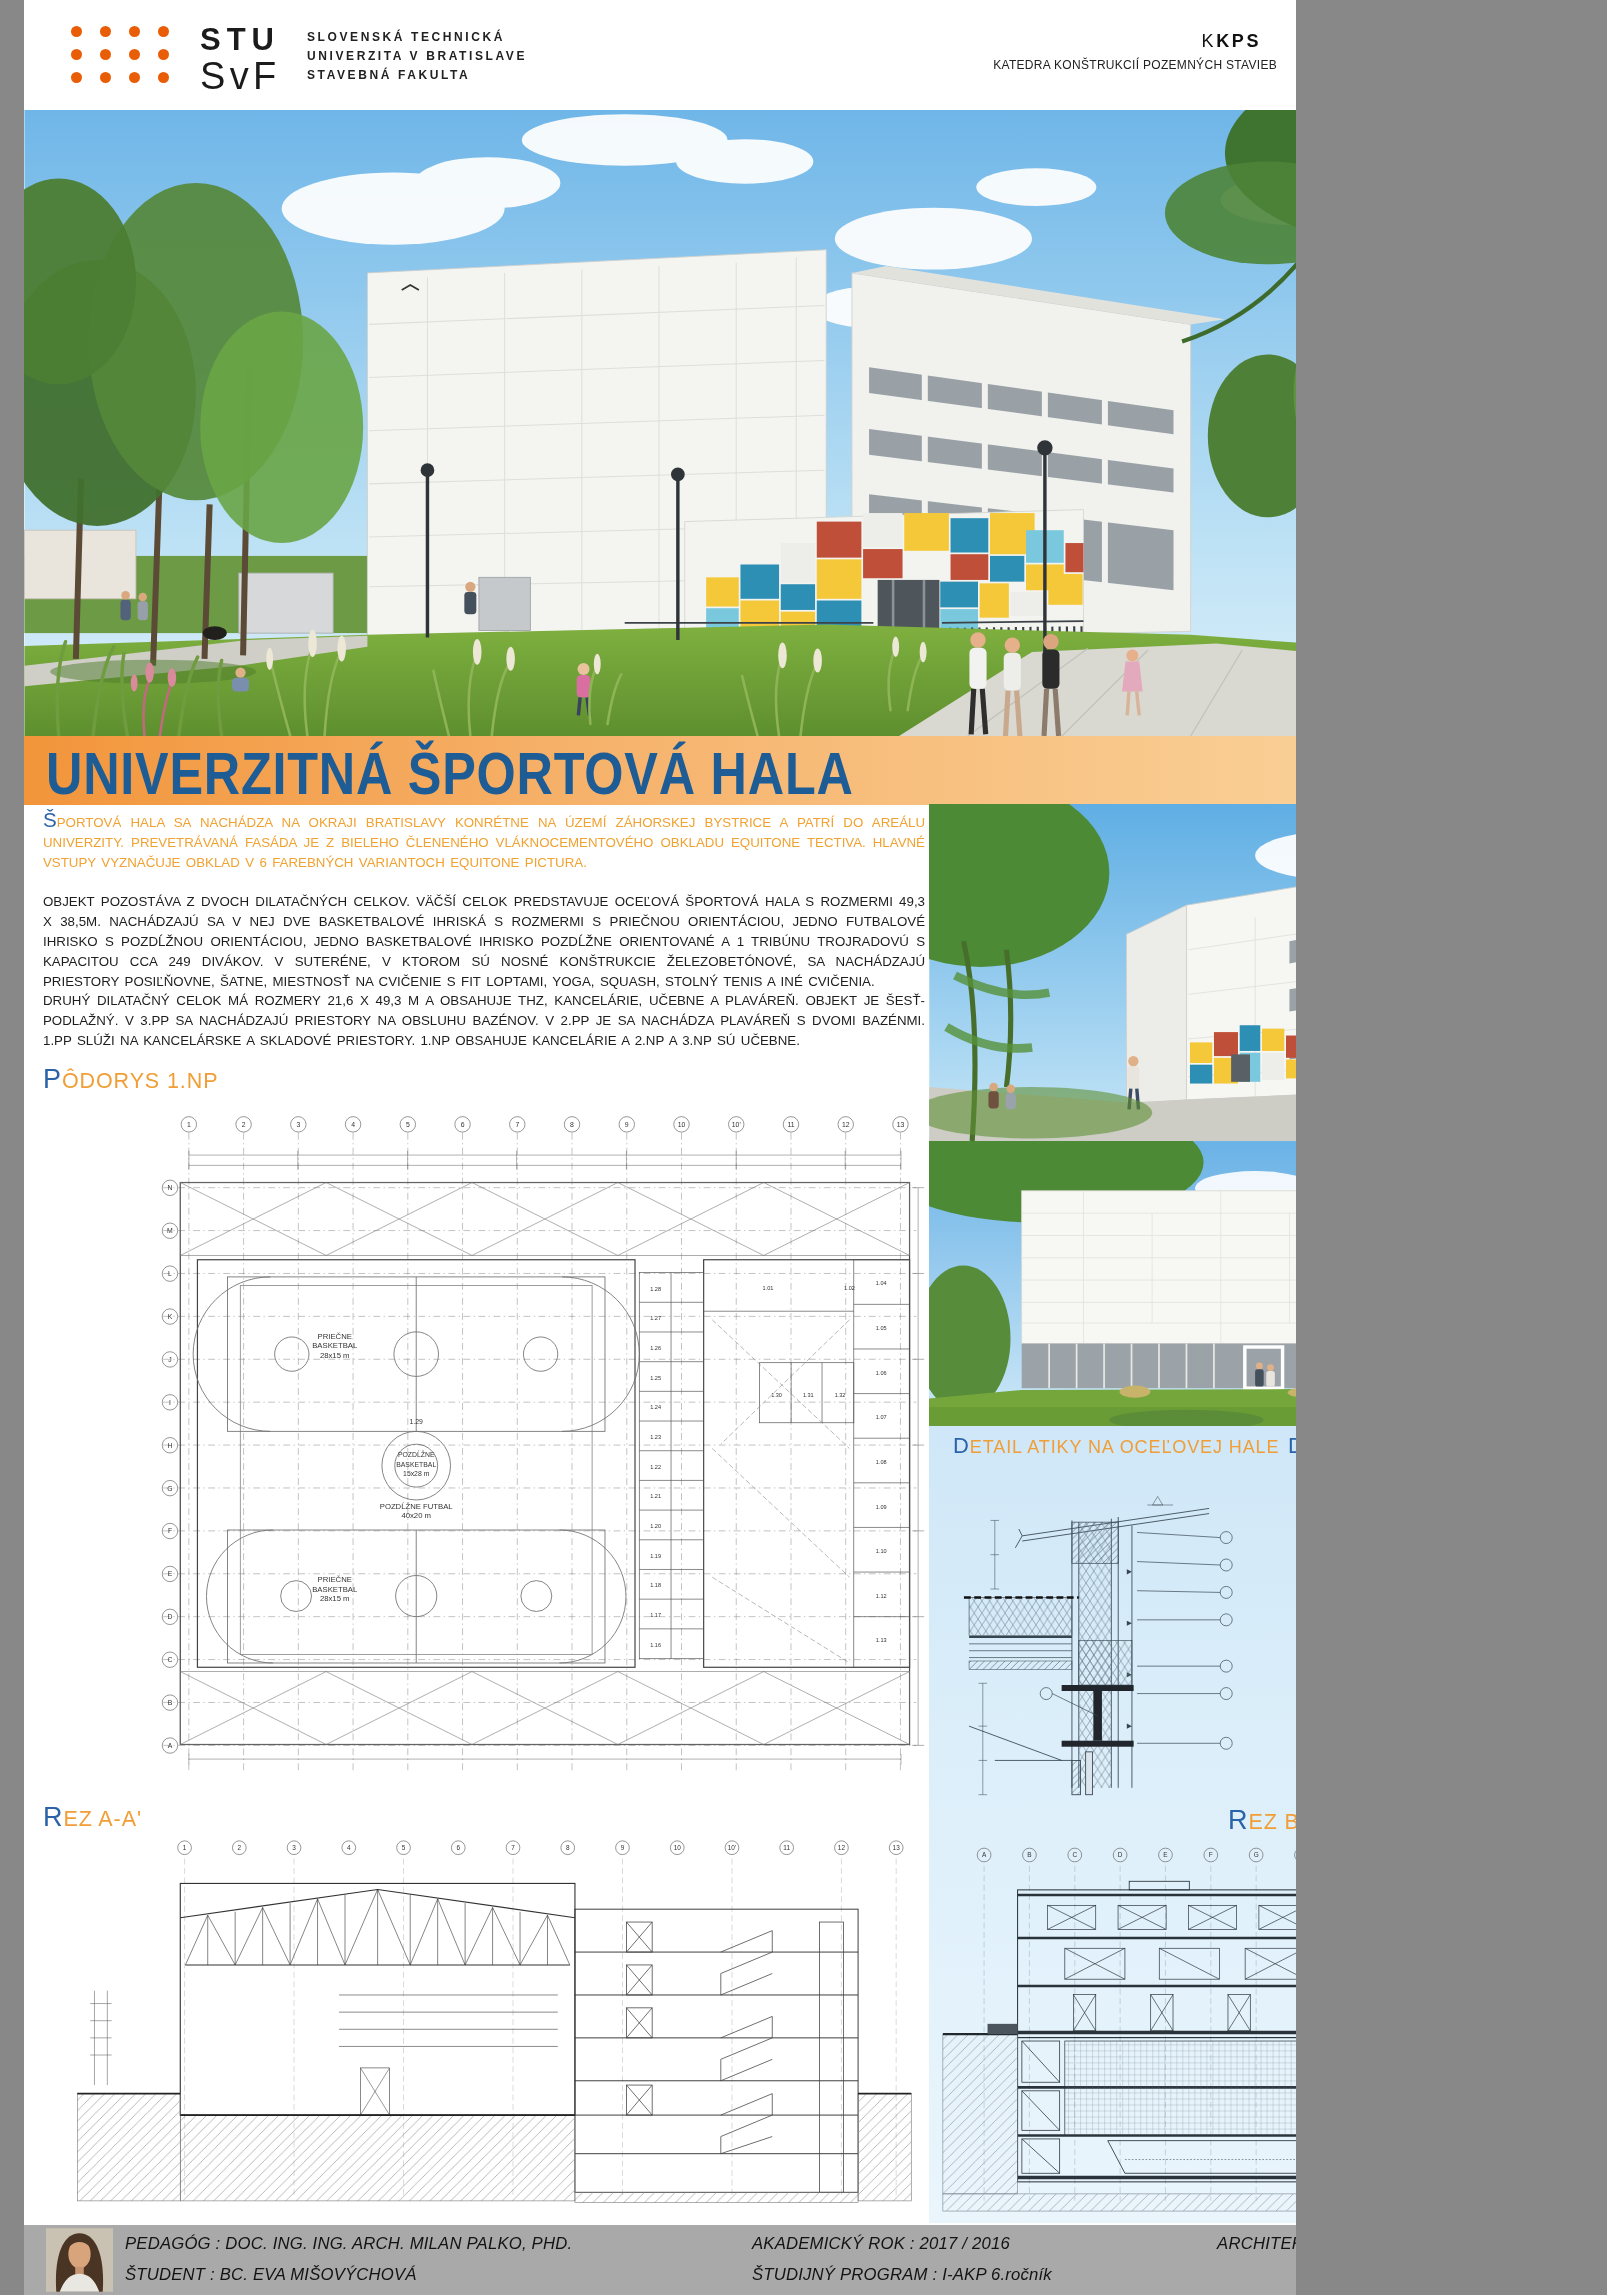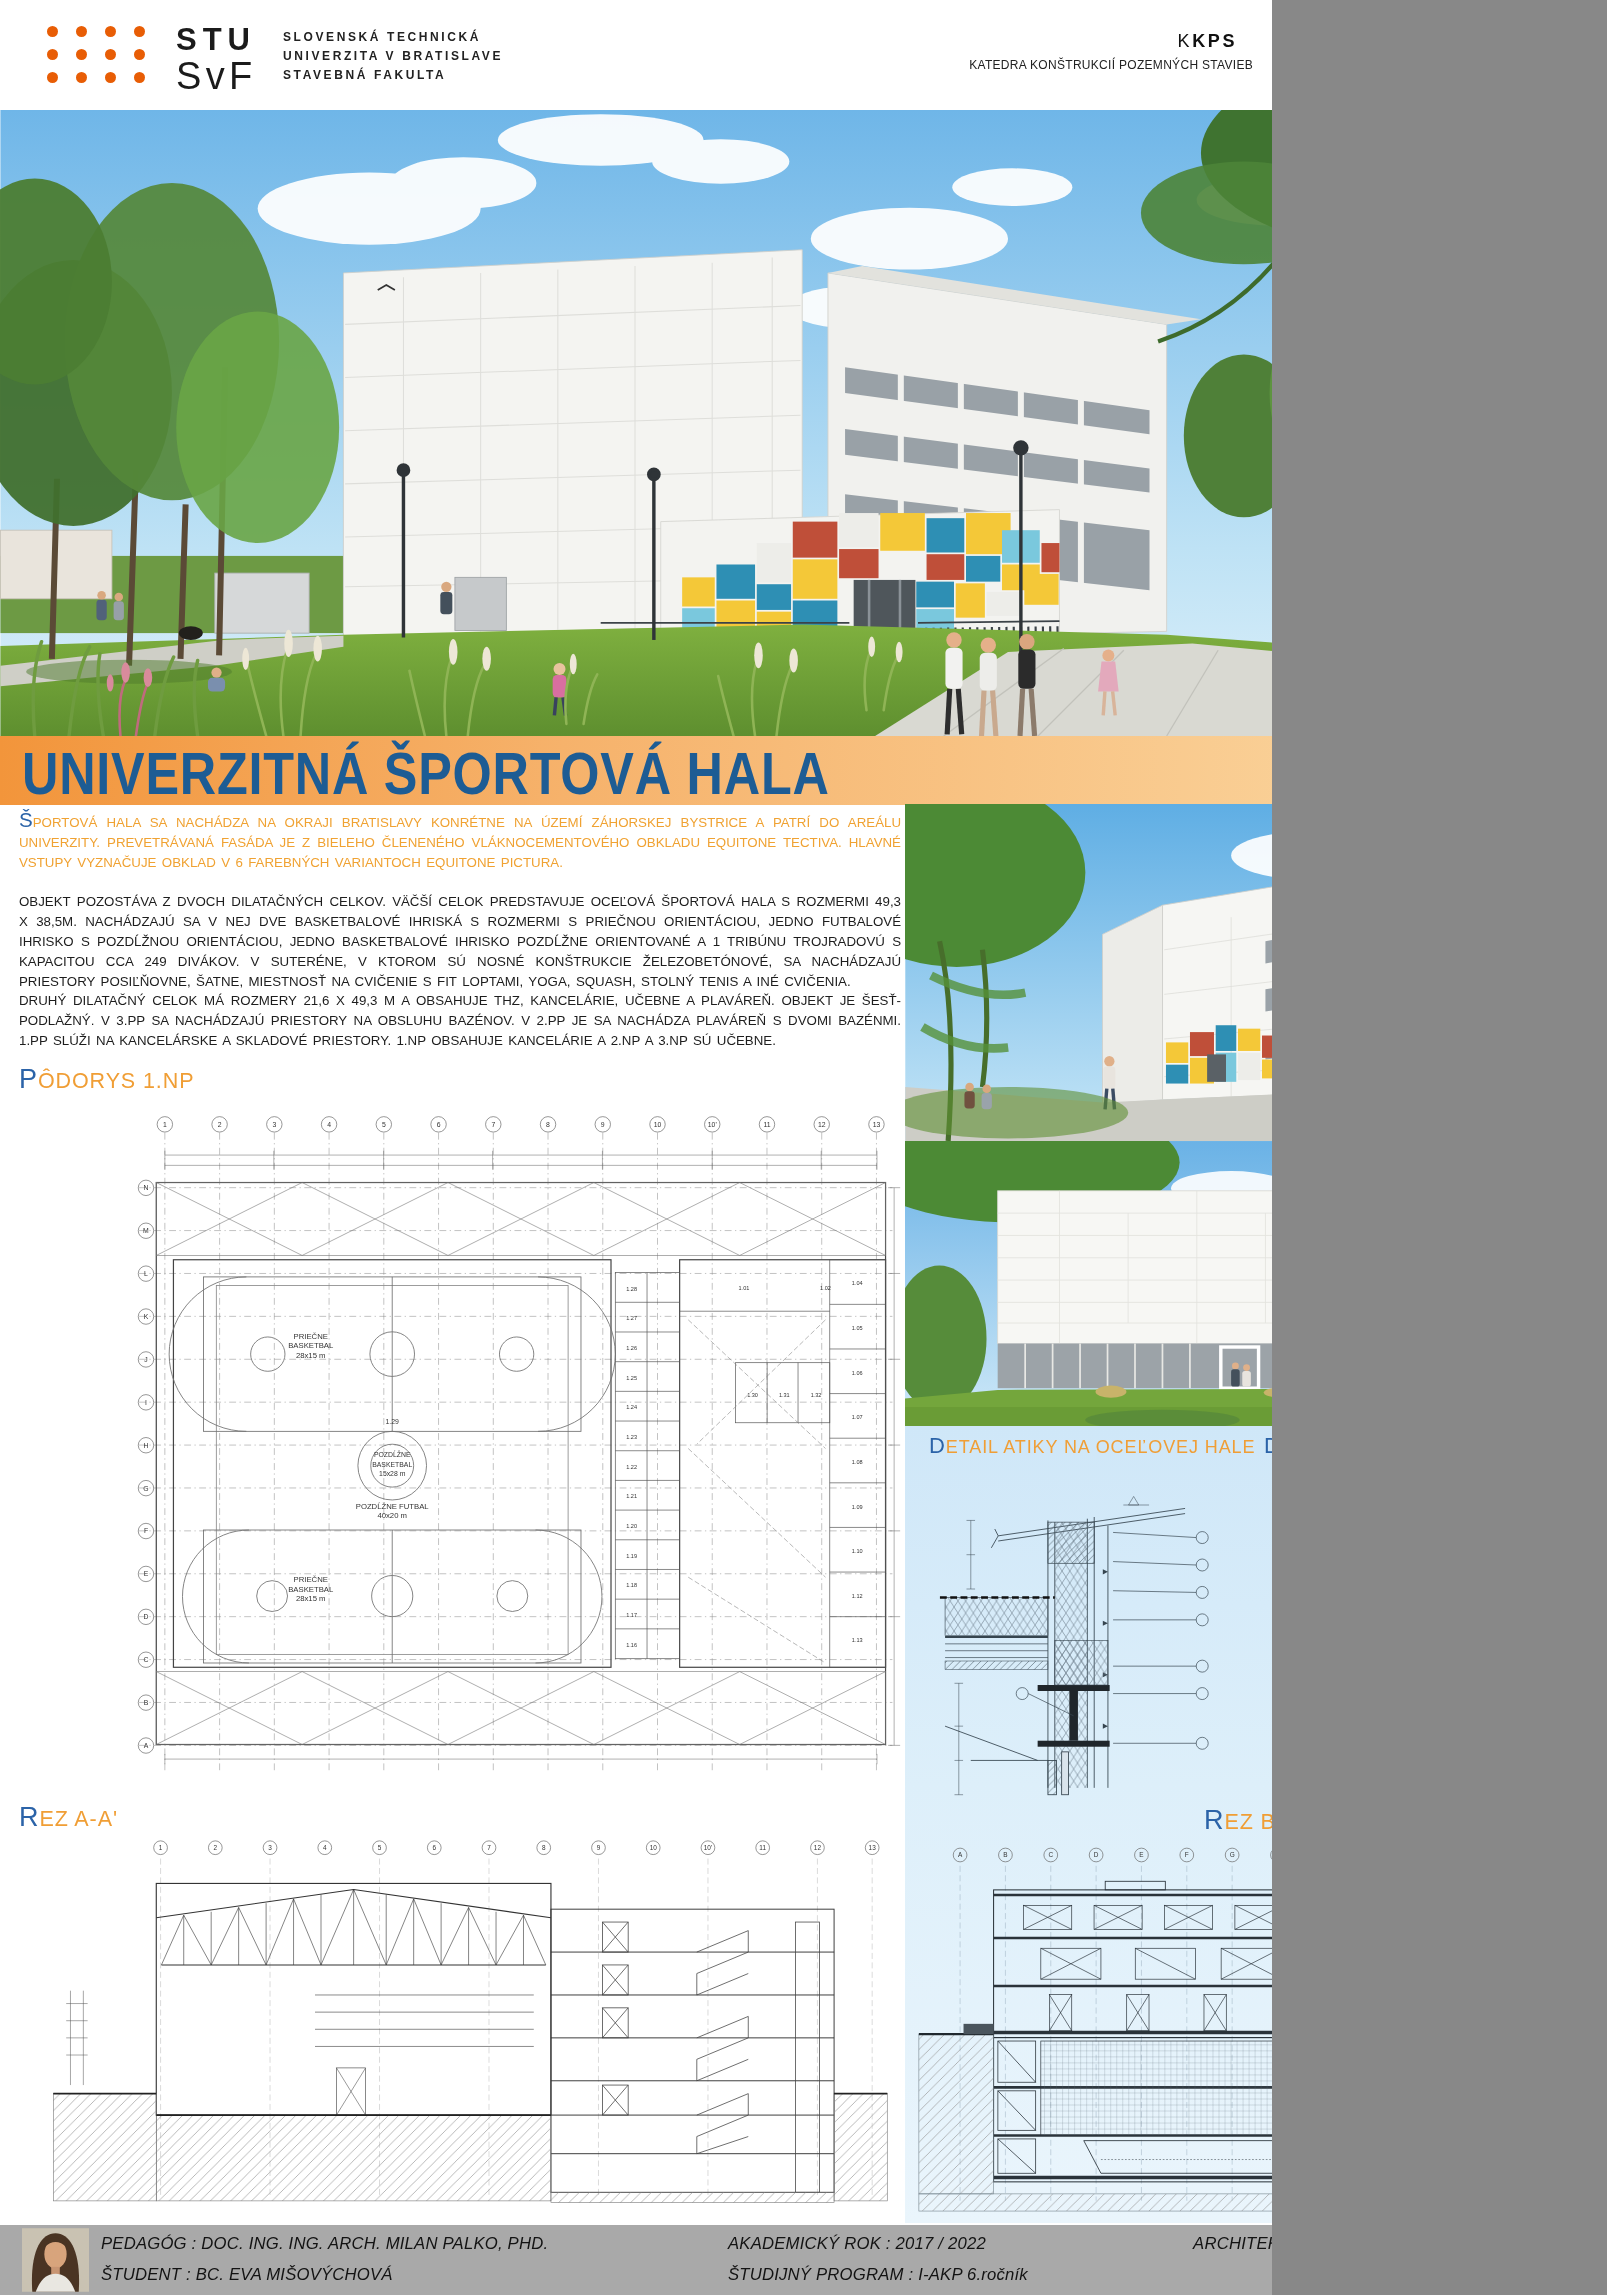--- a/index.html
+++ b/index.html
@@ -1,17 +1,17 @@
 <!DOCTYPE html>
 <html style="font-size:13.7px"><head>
 <meta charset="utf-8">
 <style>
   html,body{margin:0;padding:0;background:#888;}
   .page{position:relative;width:1272px;height:2295px;background:#fff;overflow:hidden;
-        font-family:"Liberation Sans",sans-serif;}
+        font-family:"Liberation Sans",sans-serif;margin-left:24px;}
   .abs{position:absolute;}
   :root{
     --orange:#F09E35; --blue:#2B63A8; --titleblue:#1D5C94; --logoorange:#E85D05;
     --m0:#2E8FB4; --m1:#F4C838; --m2:#BF4F39; --m3:#7AC8DD; --m4:#EDEDE9;
   }
   
   .dots{display:grid;grid-template-columns:repeat(4,1fr);grid-gap:12px 18px;}
   .dot{width:11px;height:11px;border-radius:50%;background:var(--logoorange);}
   .logo-stu{font-size:31px;font-weight:700;letter-spacing:6px;color:#1b1b1b;line-height:1.0;}
   .logo-svf{font-size:38px;font-weight:400;letter-spacing:4.3px;color:#1b1b1b;line-height:1.15;}
@@ -1228,20 +1228,20 @@
     <svg class="abs" style="left:22px;top:3.4px;" width="67" height="64" viewBox="0 0 78 74">
       <rect width="78" height="74" fill="#C9C2B2"></rect>
       <path d="M12,74 C9,30 21,6 39,6 C57,6 69,30 66,74 Z" fill="#4A3423"></path>
       <ellipse cx="39" cy="30" rx="13" ry="17" fill="#D8A47C"></ellipse>
       <path d="M26,22 Q39,10 52,22 L52,16 Q39,6 26,16 Z" fill="#4A3423"></path>
       <rect x="34" y="45" width="10" height="9" fill="#C89572"></rect>
       <path d="M16,74 C22,58 30,53 39,53 C48,53 56,58 62,74 Z" fill="#E9E7E1"></path>
     </svg>
     <div class="abs ftxt" style="left:101px;top:8.6px;">PEDAGÓG : DOC. ING. ING. ARCH. MILAN PALKO, PHD.</div>
     <div class="abs ftxt" style="left:101px;top:40px;">ŠTUDENT  : BC. EVA MIŠOVÝCHOVÁ</div>
-    <div class="abs ftxt" style="left:728px;top:8.6px;">AKADEMICKÝ ROK : 2017 / 2022</div>
+    <div class="abs ftxt" style="left:728px;top:8.6px;">AKADEMICKÝ ROK : 2017 / 2016</div>
     <div class="abs ftxt" style="left:728px;top:40px;">ŠTUDIJNÝ PROGRAM : I-AKP 6.ročník</div>
     <div class="abs ftxt" style="right:17px;top:8.6px;text-align:right;">ARCHITEKTONICKO - KONŠTRUKČNÝ ATELIÉR 2</div>
     <div class="abs ftxt" style="right:17px;top:40px;text-align:right;">ŠPORTOVÁ HALA</div>
   </div>
 
 </div>
 
 
 </body></html>

